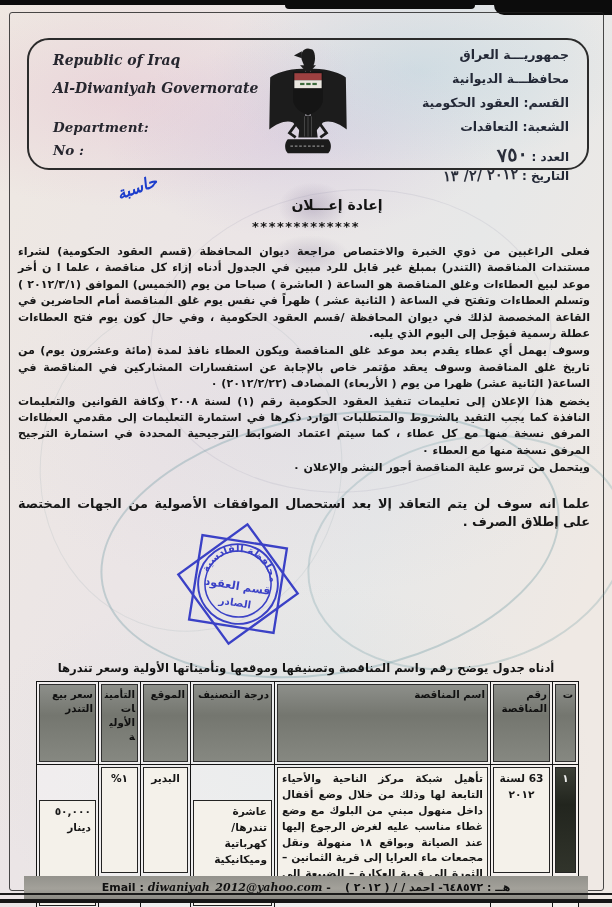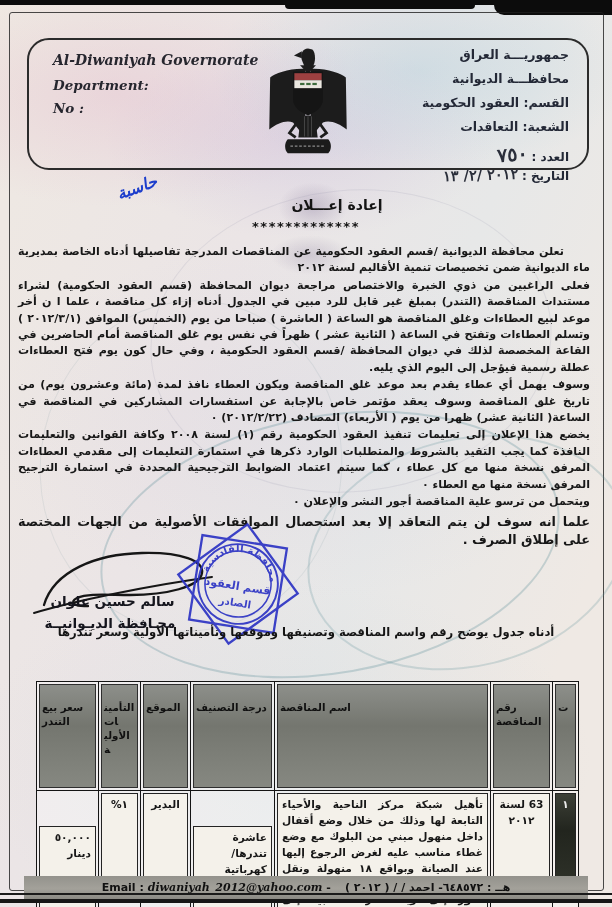--- a/index.html
+++ b/index.html
@@ -29,21 +29,21 @@
   .wm3{left:150px;top:190px;width:400px;height:300px;border:1.5px solid rgba(140,140,165,.16);transform:rotate(-6deg);}
   .wm4{left:40px;top:300px;width:300px;height:330px;border:1.5px solid rgba(120,150,155,.14);transform:rotate(8deg);}
   .smudge{position:absolute;left:278px;top:182px;width:70px;height:50px;background:radial-gradient(rgba(135,122,155,.35),transparent 70%);}
   .smudge2{position:absolute;left:270px;top:235px;width:80px;height:40px;background:radial-gradient(rgba(135,122,155,.28),transparent 70%);}
 
   
   .hdr{position:absolute;left:27px;top:38px;width:558px;height:128px;border:2px solid #2b2b2b;border-radius:22px;}
   .hdr-en{position:absolute;left:24px;top:12px;font-family:"DejaVu Serif","Liberation Serif",serif;font-style:italic;font-weight:bold;color:#26262e;}
   .hdr-en .l{font-size:13.5px;}
   .hdr-en .l1{margin-bottom:12px;font-size:14px;}
-  .hdr-en .l2{margin-bottom:9px;font-size:14px;}
+  .hdr-en .l2{margin-bottom:23px;font-size:14px;}
   .hdr-en .l3{margin-bottom:7px;}
   .hdr-en .l4{margin-bottom:7px;}
   .hdr-ar{position:absolute;right:18px;top:7px;direction:rtl;text-align:right;color:#232836;font-weight:bold;margin-left:16px;}
   .hdr-ar .l{font-size:12.5px;margin-bottom:9px;}
   .hdr-ar .ln{font-size:12px;margin-bottom:1px;}
   .hand{font-family:"DejaVu Serif","Liberation Serif",serif;color:#2a2e3a;}
   .no-val{display:inline-block;font-size:19px;transform:rotate(-5deg);letter-spacing:2px;font-weight:bold;}
   .date-val{display:inline-block;font-size:14.5px;font-weight:bold;transform:rotate(-2deg);}
   .emblem{position:absolute;left:50%;top:2px;transform:translateX(-50%);width:88px;height:124px;}
 
@@ -51,38 +51,38 @@
   .note{position:absolute;left:116px;top:178px;color:#1d3ecc;font-size:16px;font-weight:bold;font-style:italic;direction:rtl;transform:rotate(-20deg);}
 
   
   .title{position:absolute;top:197px;left:15px;width:100%;text-align:center;direction:rtl;font-size:14px;font-weight:bold;color:#141414;padding-left:16px;}
   .stars{position:absolute;top:219px;left:0;width:100%;text-align:center;font-size:13px;font-weight:bold;letter-spacing:1.5px;color:#141414;}
 
   
   .body{position:absolute;right:22px;left:18px;top:244px;direction:rtl;text-align:justify;font-size:11.1px;font-weight:bold;line-height:1.48;color:#171717;}
   .body p{margin:0 0 1px 0;}
   .body .p1{text-indent:26px;}
-  .body .p6{font-size:12.8px;line-height:1.45;margin-top:2px;}
+  .body .p6{font-size:12.8px;line-height:1.45;margin-top:18px;}
 
   
   .sig{position:absolute;left:20px;top:545px;width:215px;height:110px;}
   .sig svg{position:absolute;left:10px;top:0;}
   .sig-name{position:absolute;left:30px;top:48px;width:125px;text-align:center;direction:rtl;font-size:13.5px;font-weight:bold;color:#15151d;}
   .sig-title{position:absolute;left:14px;top:70px;width:152px;text-align:center;direction:rtl;font-size:13.5px;font-weight:bold;color:#15151d;}
 
   
   .stamp{position:absolute;left:170px;top:514px;width:136px;height:140px;transform:rotate(9deg);opacity:.92;}
 
   
-  .tbl-intro{position:absolute;top:625px;left:0;width:100%;text-align:center;direction:rtl;font-size:11.6px;font-weight:bold;color:#141414;}
+  .tbl-intro{position:absolute;top:661px;left:0;width:100%;text-align:center;direction:rtl;font-size:11.6px;font-weight:bold;color:#141414;}
   table.tbl{position:absolute;left:36px;top:681px;width:542px;direction:rtl;border-collapse:collapse;table-layout:fixed;background:rgba(255,255,255,.35);}
   table.tbl,.tbl th,.tbl td{border:1.6px solid #141414;}
   .tbl th,.tbl td{padding:2px;vertical-align:top;}
   .hcell{min-height:70px;border:1px solid #2e2e2e;background:linear-gradient(180deg,#8d8f8a 0%,#74766f 40%,#868881 100%);
-         font-size:10.3px;font-weight:bold;color:#101010;text-align:left;padding:16px 2px;overflow-wrap:anywhere;line-height:1.35;}
+         font-size:10.3px;font-weight:bold;color:#101010;text-align:right;padding:3px 2px;overflow-wrap:anywhere;line-height:1.35;}
   .dcell{min-height:98px;border:1px solid #232323;background:#f4f1ea;font-size:10.6px;font-weight:bold;line-height:1.5;
          padding:3px 4px;text-align:center;color:#161616;}
   .dcell.name{text-align:justify;}
   .dcell.serial{background:linear-gradient(180deg,#3c3f36,#22251e 35%,#31342b 100%);color:#ececec;}
   .dcell.price,.dcell.class{text-align:right;margin-top:33px;}
 
   
   .footer{position:absolute;left:24px;right:24px;top:876px;height:23px;background:linear-gradient(180deg,#93928c,#a3a19a 55%,#8b8a84);
           display:flex;align-items:center;justify-content:center;gap:14px;font-size:11px;font-weight:bold;color:#111;}
   .f-email-addr{font-style:italic;font-family:"DejaVu Serif","Liberation Serif",serif;}
@@ -100,20 +100,21 @@
 
   <div class="wm wm3"></div>
   <div class="wm wm4"></div>
   <div class="wm wm1"></div>
   <div class="wm wm2"></div>
   <div class="smudge"></div>
   <div class="smudge2"></div>
 
   <div class="hdr">
     <div class="hdr-en">
+      <div class="l l1">Republic of Iraq</div>
       <div class="l l2">Al-Diwaniyah Governorate</div>
       <div class="l l3">Department:</div>
       <div class="l l4">No :</div>
     </div>
 
     <svg class="emblem" viewBox="0 0 100 132">
 
       <path d="M47 26 C 30 25 12 31 7 36 L6 95 C 15 88 25 84 33 87 L41 97 L47 78 Z" fill="#1c1c1c"></path>
       <path d="M53 26 C 70 25 88 31 93 36 L94 95 C 85 88 75 84 67 87 L59 97 L53 78 Z" fill="#1c1c1c"></path>
 
@@ -152,36 +153,27 @@
       </div>
     </div>
   </div>
 
   <div class="note">حاسبة</div>
 
   <div class="title">إعادة إعـــلان</div>
   <div class="stars">*************</div>
 
   <div class="body">
-    <p class="p1">تعلن محافظة الديوانية /قسم العقود الحكومية عن المناقصات المدرجة تفاصيلها أدناه الخاصة بمديرية ماء الديوانية ضمن تخصيصات تنمية الأقاليم لسنة ٢٠١٢</p>
     <p>فعلى الراغبين من ذوي الخبرة والاختصاص مراجعة ديوان المحافظة (قسم العقود الحكومية) لشراء مستندات المناقصة (التندر) بمبلغ غير قابل للرد مبين في الجدول أدناه إزاء كل مناقصة ، علما ا ن أخر موعد لبيع العطاءات وغلق المناقصة هو الساعة ( العاشرة ) صباحا من يوم (الخميس) الموافق (٢٠١٢/٣/١ ) وتسلم العطاءات وتفتح في الساعة ( الثانية عشر ) ظهراً في نفس يوم غلق المناقصة أمام الحاضرين في القاعة المخصصة لذلك في ديوان المحافظة /قسم العقود الحكومية ، وفي حال كون يوم فتح العطاءات عطلة رسمية فيؤجل إلى اليوم الذي يليه.</p>
     <p>وسوف يهمل أي عطاء يقدم بعد موعد غلق المناقصة ويكون العطاء نافذ لمدة (مائة وعشرون يوم) من تاريخ غلق المناقصة وسوف يعقد مؤتمر خاص بالإجابة عن استفسارات المشاركين في المناقصة في الساعة( الثانية عشر) ظهرا من يوم ( الأربعاء) المصادف (٢٠١٢/٢/٢٢) ٠</p>
     <p>يخضع هذا الإعلان إلى تعليمات تنفيذ العقود الحكومية رقم (١) لسنة ٢٠٠٨ وكافة القوانين والتعليمات النافذة كما يجب التقيد بالشروط والمتطلبات الوارد ذكرها في استمارة التعليمات إلى مقدمي العطاءات المرفق نسخة منها مع كل عطاء ، كما سيتم اعتماد الضوابط الترجيحية المحددة في استمارة الترجيح المرفق نسخة منها مع العطاء ٠</p>
     <p>ويتحمل من ترسو علية المناقصة أجور النشر والإعلان ٠</p>
     <p class="p6">علما انه سوف لن يتم التعاقد إلا بعد استحصال الموافقات الأصولية من الجهات المختصة على إطلاق الصرف .</p>
   </div>
 
-  <div class="sig">
-    <svg width="200" height="70" viewBox="0 0 200 70">
-      <path d="M14 60 C 24 26 66 9 112 8 C 152 7 174 16 172 28 C 170 42 136 50 100 50 C 78 50 58 48 47 53 C 39 57 44 62 58 61" stroke="#161616" stroke-width="2.3" fill="none" stroke-linecap="round"></path>
-      <path d="M4 68 C 44 56 122 40 182 32" stroke="#161616" stroke-width="2" fill="none" stroke-linecap="round"></path>
-    </svg>
-    <div class="sig-name">سالم حسين علوان</div>
-    <div class="sig-title">محـافظة الديـوانيــة</div>
-  </div>
 
   <div class="stamp">
     <svg width="136" height="140" viewBox="0 0 140 140">
       <g stroke="#2d34c4" fill="none" stroke-width="2.4">
         <rect x="26" y="26" width="88" height="88"></rect>
         <rect x="26" y="26" width="88" height="88" transform="rotate(45 70 70)"></rect>
         <circle cx="70" cy="70" r="41" stroke-width="2"></circle>
         <circle cx="70" cy="70" r="34" stroke-width="1.6"></circle>
       </g>
       <defs>

